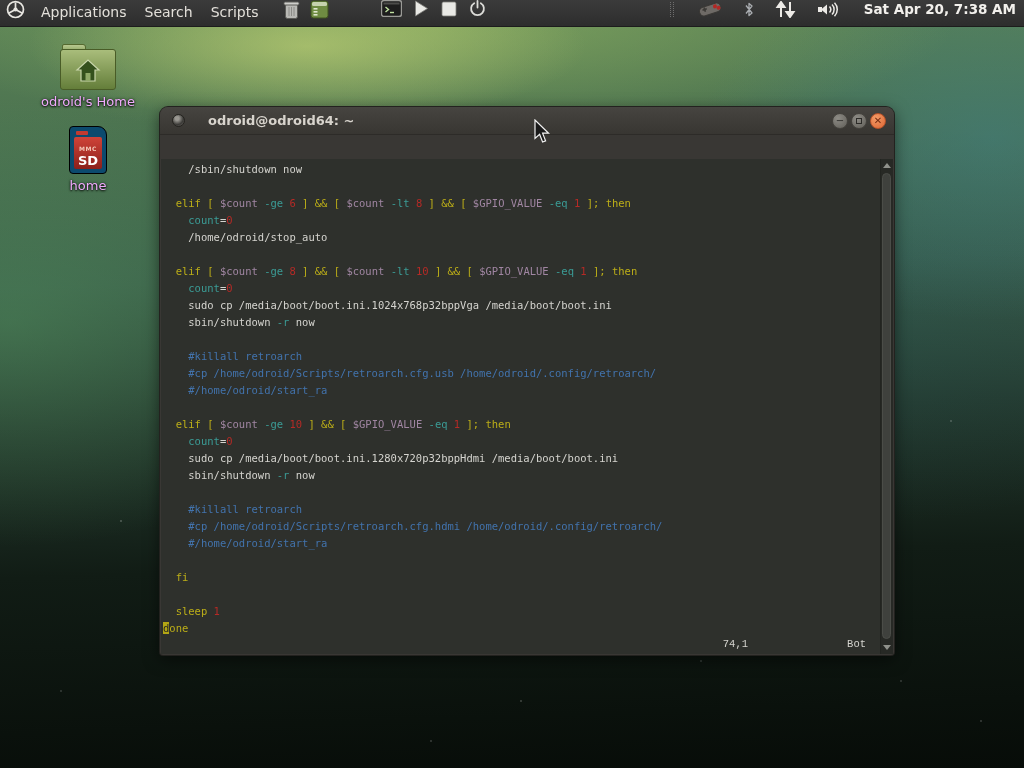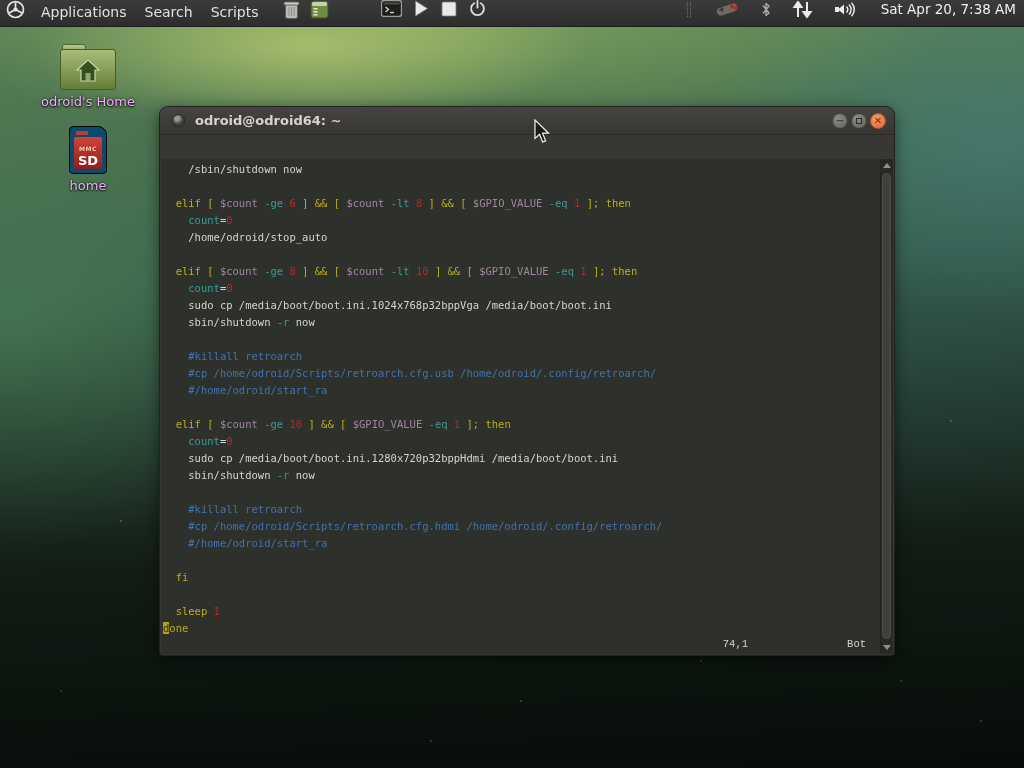--- a/index.html
+++ b/index.html
@@ -29,21 +29,21 @@
   
   .panel { position:absolute; top:0; left:0; width:1024px; height:27px;
     background:linear-gradient(#3b3b3b,#2d2d2d); border-bottom:1px solid #1c1c1c;
     display:flex; align-items:flex-start; color:#e3e0da; font-size:14px; }
   .mate-logo { width:19px; height:19px; margin:0 7px 0 6px; }
   .pmenu { padding:4px 9px; cursor:default; }
   .picon { display:flex; align-items:center; justify-content:center; }
   .trash-icon { margin-left:14px; }
   .fm-icon { margin-left:9px; }
   .launchers { display:flex; align-items:center; gap:12px; margin-left:52px; }
-  .tray { margin-left:auto; display:flex; align-items:center; gap:21px; }
+  .tray { margin-left:auto; display:flex; align-items:center; gap:21px;font-weight:bold; }
   .tray-handle { width:4px; height:15px; border-left:1px dotted #6e6e6e; border-right:1px dotted #6e6e6e; margin-right:2px; }
   .clock { font-size:13.5px; color:#f2f0ec; margin:0 8px 0 4px; white-space:nowrap; }
 
   
   .dicon { position:absolute; width:104px; text-align:center; }
   .dicon .dlabel { margin-top:4px; font-size:13px; color:#f0abfc; text-shadow:0 1px 2px rgba(0,0,0,.95), 0 0 3px rgba(0,0,0,.7); }
   .folder { position:relative; width:56px; height:46px; margin:0 auto; }
   .folder .tab { position:absolute; top:0; left:2px; width:24px; height:9px; border-radius:2px 3px 0 0;
     background:linear-gradient(#b7c890,#8aa35c); border:1px solid #55692f; }
   .folder .fbody { position:absolute; top:5px; left:0; width:56px; height:41px; border-radius:3px;
@@ -59,21 +59,21 @@
 
   
   .window { position:absolute; left:160px; top:107px; width:734px; height:548px;
     background:#393734; border-radius:8px 8px 3px 3px;
     box-shadow:0 0 0 1px #23221f, 0 4px 16px rgba(0,0,0,.55); }
   .titlebar { height:28px; display:flex; align-items:center; padding:0 8px;
     background:linear-gradient(#464440,#383632); border-radius:8px 8px 0 0; border-bottom:1px solid #2d2b28; }
   .title-icon { width:13px; height:13px; border-radius:50%; margin-left:4px;
     background:radial-gradient(circle at 38% 32%, #9a9892 0 18%, #3b3a37 60%, #6b6964 100%);
     border:1px solid #24231f; }
-  .wtitle { margin-left:10px; font-size:13px; font-weight:bold; color:#d8d4cd; }
+  .wtitle { margin-left:23px; font-size:13px; font-weight:bold; color:#d8d4cd; }
   .winbtns { margin-left:auto; display:flex; gap:3px; }
   .wbtn { width:16px; height:16px; border-radius:50%; display:flex; align-items:center; justify-content:center;
     font-size:10px; line-height:1; color:#2c2b28; border:1px solid #45433e;
     background:radial-gradient(circle at 35% 30%, #8e8c86, #605e58); }
   .wbtn .sq { width:6px; height:6px; border:1.5px solid #2c2b28; }
   .wbtn.close { background:radial-gradient(circle at 35% 30%, #f39b67, #dd6633); border-color:#b5522a; color:#732a10; font-weight:bold; }
   .menubar { height:24px; display:flex; align-items:center; background:#393734; padding:0 3px; border-bottom:1px solid #2b2926; }
   .menu-item { font-size:13px; color:#d3cfc8; padding:3px 8px; }
   .term-body { position:absolute; top:52px; left:1px; right:1px; bottom:1px; background:#2e302c; overflow:hidden; }
   .term-lines { position:absolute; top:2px; left:2px; right:15px;

